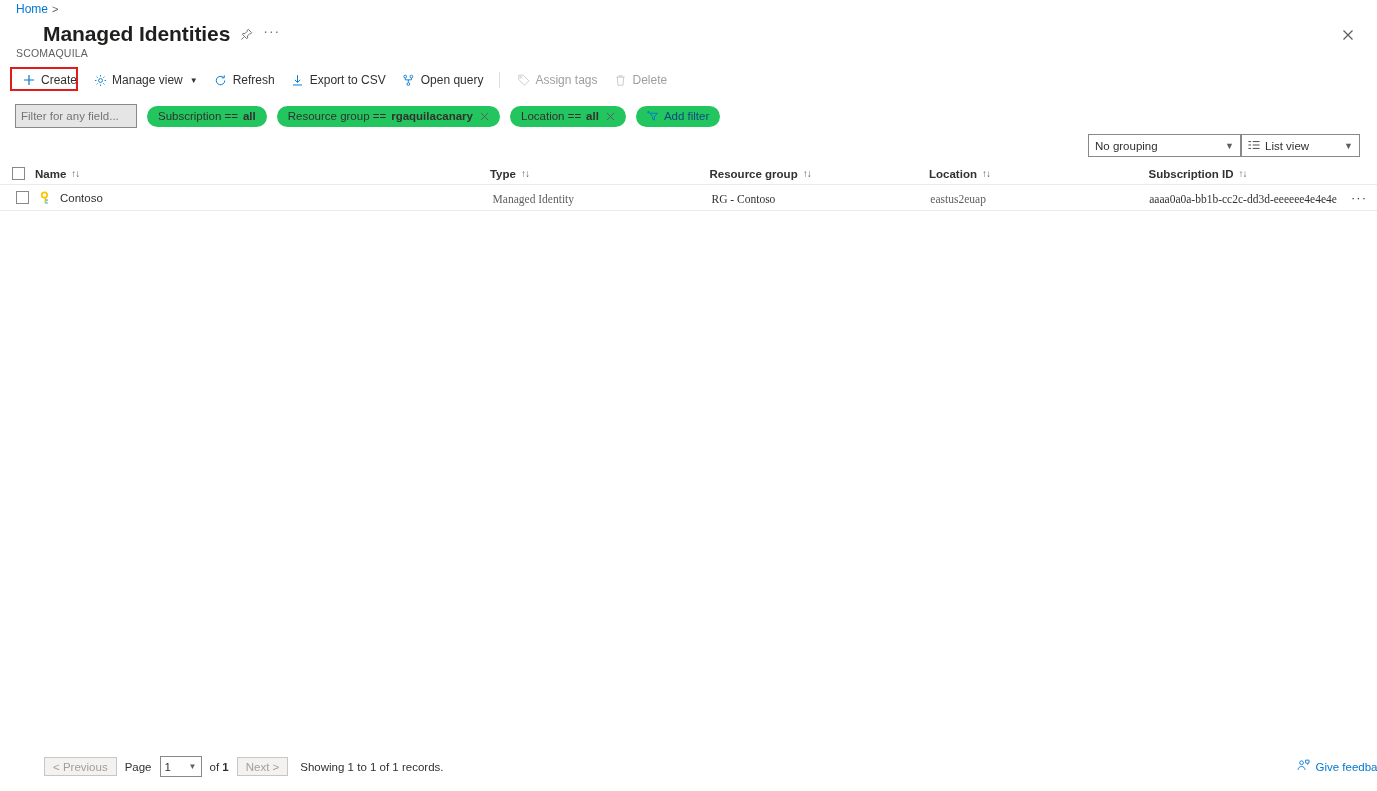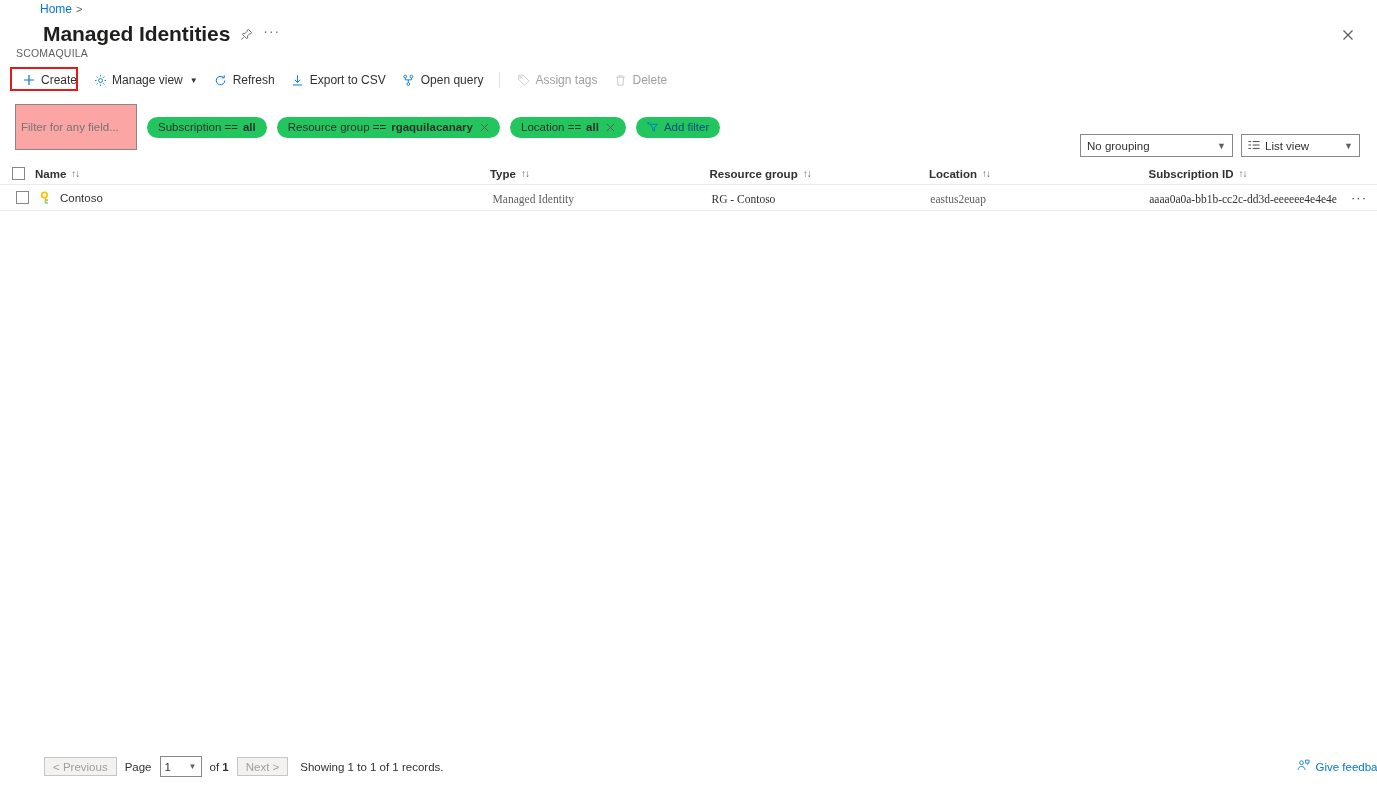--- a/index.html
+++ b/index.html
@@ -20,21 +20,20 @@
   
   .breadcrumb {
     position: absolute;
     left: 16px;
     top: 2px;
     font-size: 12px;
     line-height: 14px;
     display: flex;
     align-items: center;
     gap: 4px;
-    margin-left: 24px;
   }
   .breadcrumb .crumb-link {
     color: #0078d4;
     cursor: pointer;
     font-size: 12px;
   }
   .breadcrumb .crumb-sep {
     color: #605e5c;
     font-size: 11px;
   }
@@ -152,25 +151,25 @@
     left: 15px;
     top: 104px;
     display: flex;
     align-items: center;
     gap: 10px;
   }
   .filter-input {
     width: 110px;
     height: 20px;
     border: 1px solid #8a8886;
-    background: #fca5a5;
+    background: #e5e5e5;
     font-size: 11.5px;
     font-family: "Liberation Sans", sans-serif;
     color: #323130;
-    padding: 12px 5px;
+    padding: 1px 5px;
     box-sizing: content-box;
     outline: none;
   }
   .filter-input::placeholder { color: #757575; }
   .chip {
     display: flex;
     align-items: center;
     gap: 5px;
     background: #22c55e;
     border-radius: 12px;
@@ -191,21 +190,20 @@
   }
   .chip.addfilter { color: #0f4b82; }
   .chip.addfilter .glyph { color: #0078d4; display: inline-flex; }
 
   
   .selects {
     position: absolute;
     right: 17px;
     top: 134px;
     display: flex;
-    gap: 8px;
   }
   .sel {
     height: 21px;
     border: 1px solid #8a8886;
     background: #fff;
     display: flex;
     align-items: center;
     font-size: 11.5px;
     color: #323130;
     padding: 0 6px;

